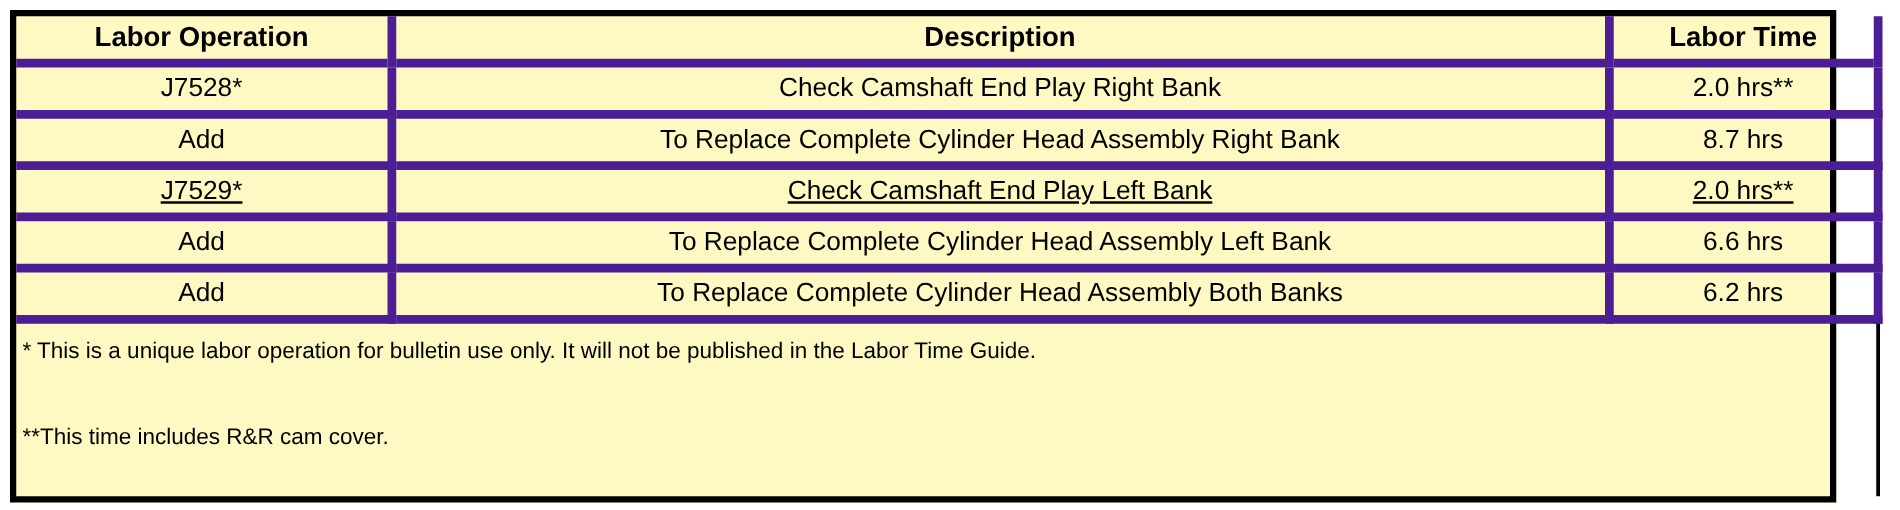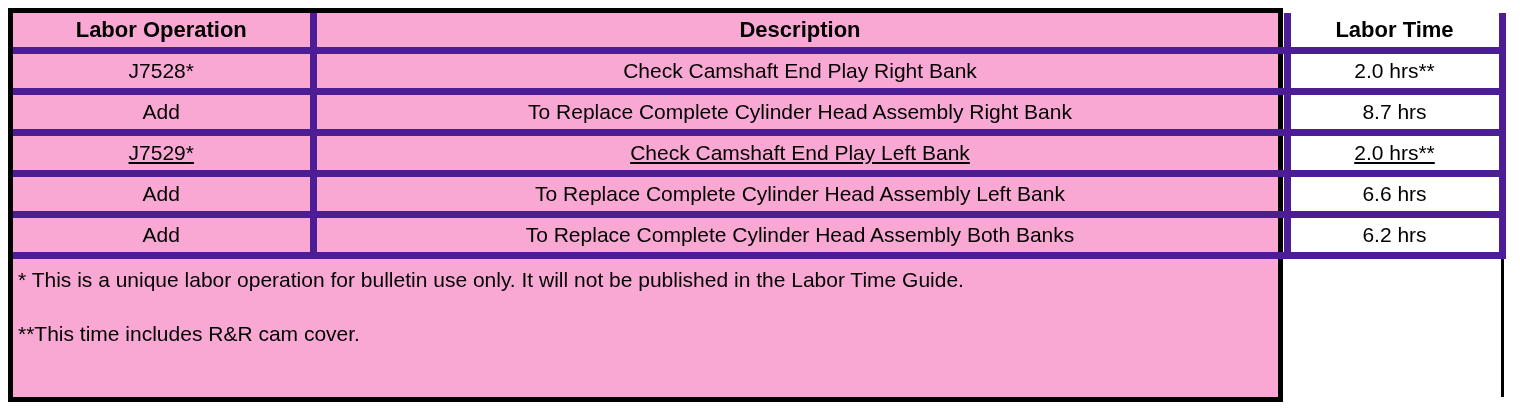--- a/index.html
+++ b/index.html
@@ -8,25 +8,25 @@
     background: #ffffff;
     width: 1520px;
     height: 408px;
     font-family: "Liberation Sans", "DejaVu Sans", sans-serif;
     color: #000000;
   }
   .frame {
     position: absolute;
     left: 8px;
     top: 8px;
-    width: 1275px;
+    width: 1461px;
     height: 394px;
     border: 5px solid #000000;
     box-sizing: border-box;
-    background: #f9a8d4;
+    background: #fef9c3;
   }
   table.labor-table {
     border-collapse: collapse;
     table-layout: fixed;
     width: 1489px;       
     height: 384px;
     margin: 0;
   }
   col.c-op   { width: 300px; }
   col.c-desc { width: 974px; }
@@ -59,24 +59,24 @@
     border-left: none;
     border-right: 3px solid #000000;
     border-top-width: 4px;
     border-bottom: none;
     text-align: left;
     vertical-align: top;
     padding: 8px 10px 0 5px;
     white-space: normal;
   }
   .footnote {
-    font-size: 21px;
+    font-size: 18px;
     line-height: 26px;
   }
-  .footnote + .footnote { margin-top: 28px; }
+  .footnote + .footnote { margin-top: 43px; }
 </style>
 </head>
 <body>
 
 <div class="frame">
   <table class="labor-table">
     <colgroup>
       <col class="c-op">
       <col class="c-desc">
       <col class="c-time">

